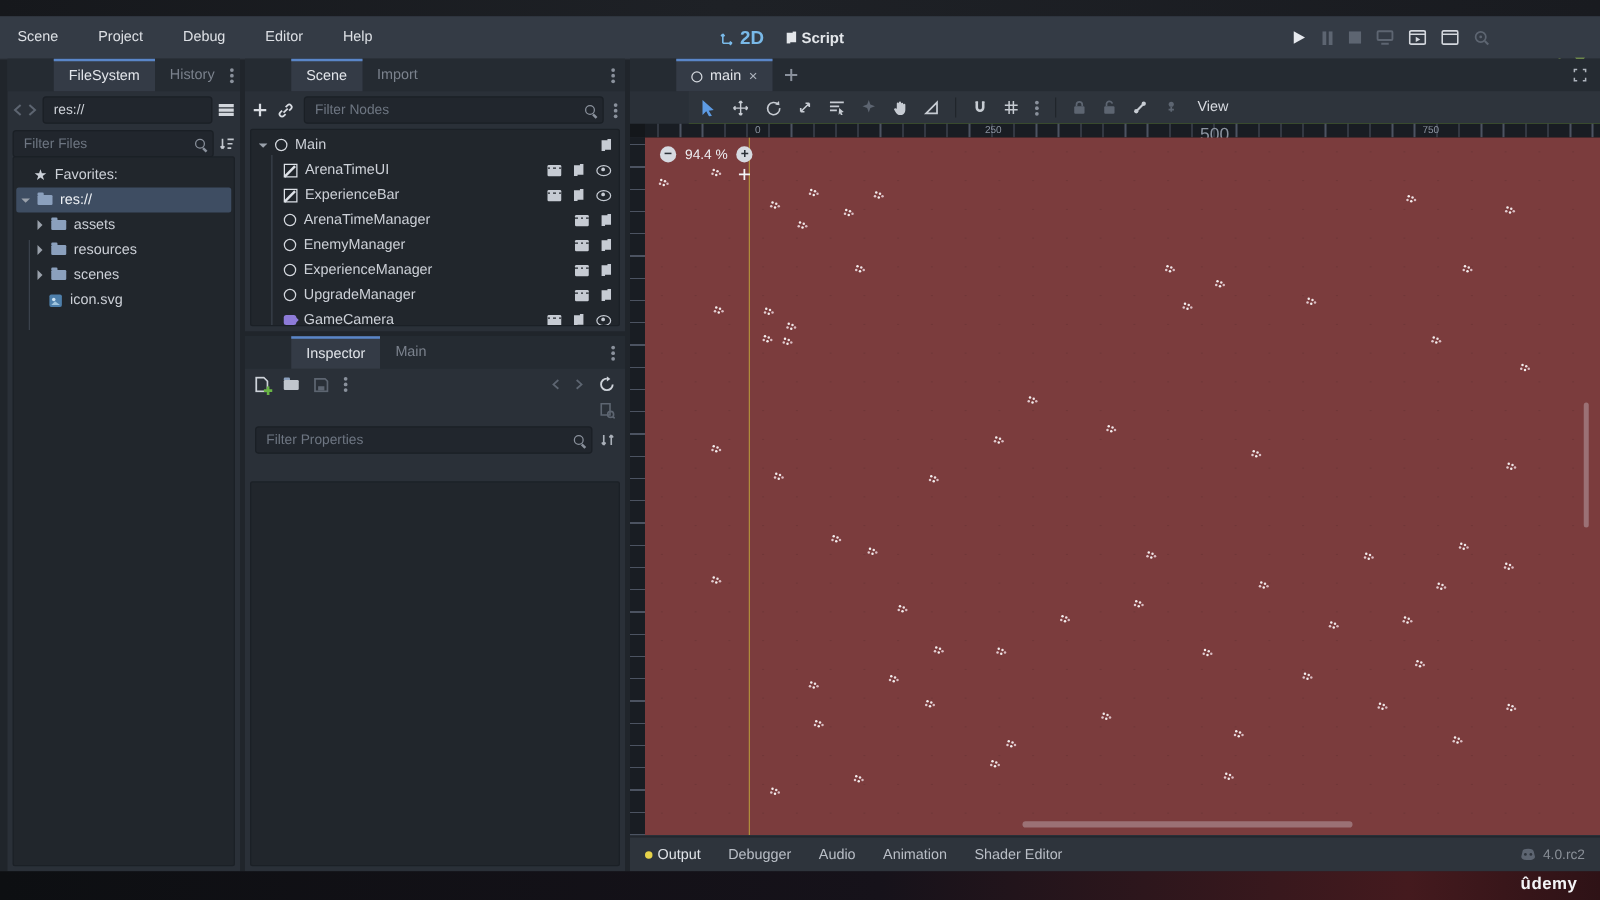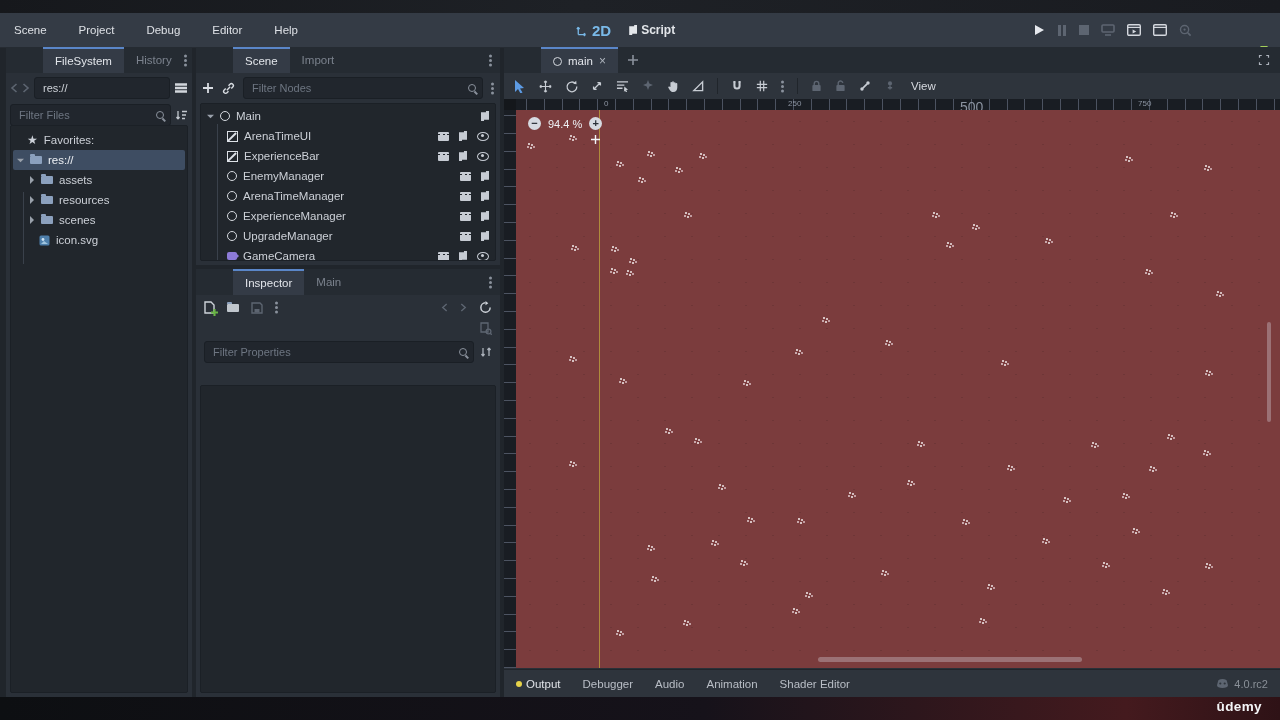--- a/index.html
+++ b/index.html
@@ -271,29 +271,29 @@
         <span class="ui-i"></span>
         <span>ExperienceBar</span>
         <span style="margin-left:auto;display:flex;gap:10px;align-items:center;color:#c6cbd3;">
           <span class="slate-i"></span>
           <span class="script-i"></span>
           <span class="eye-i"></span>
         </span>
       </div>
       <div class="row" style="padding:0 6px 0 26px;">
         <span class="node-i"></span>
-        <span>EnemyManager</span>
+        <span>ArenaTimeManager</span>
         <span style="margin-left:auto;display:flex;gap:10px;align-items:center;color:#c6cbd3;">
           <span class="slate-i"></span>
           <span class="script-i"></span>
         </span>
       </div>
       <div class="row" style="padding:0 6px 0 26px;">
         <span class="node-i"></span>
-        <span>ArenaTimeManager</span>
+        <span>EnemyManager</span>
         <span style="margin-left:auto;display:flex;gap:10px;align-items:center;color:#c6cbd3;">
           <span class="slate-i"></span>
           <span class="script-i"></span>
         </span>
       </div>
       <div class="row" style="padding:0 6px 0 26px;">
         <span class="node-i"></span>
         <span>ExperienceManager</span>
         <span style="margin-left:auto;display:flex;gap:10px;align-items:center;color:#c6cbd3;">
           <span class="slate-i"></span>
@@ -410,21 +410,21 @@
       </div>
       <div style="margin-left:auto;display:flex;align-items:center;padding-right:10px;">
         <span class="icon">
           <svg width="12" height="12" viewBox="0 0 16 16">
               <path d="M2 5V2h3M11 2h3v3M14 11v3h-3M5 14H2v-3" stroke="#aeb4bd" stroke-width="1.6" fill="none"></path>
             </svg>
           </span>
       </div>
     </div>
 
-    <div style="height:26px;background:#2e343c;border-bottom:3px solid #84cc16;display:flex;align-items:center;gap:13px;padding:0 10px;">
+    <div style="height:26px;background:#2e343c;border-bottom:3px solid #84cc16;display:flex;align-items:center;gap:13px;padding:0 10px;margin-left:47px;">
       <span class="icon" style="color:#5d9be4;">
         <svg width="12" height="13" viewBox="0 0 12 13">
             <path d="M1 0l9 8-4 .5 2.5 4-2 1L4 9 1 12z" fill="currentColor"></path>
           </svg>
         </span>
       <span class="icon">
         <svg width="13" height="13" viewBox="0 0 16 16">
             <path d="M8 1v14M1 8h14M8 1L6.3 3M8 1l1.7 2M8 15l-1.7-2M8 15l1.7-2M1 8l2-1.7M1 8l2 1.7M15 8l-2-1.7M15 8l-2 1.7" stroke="currentColor" stroke-width="1.4" fill="none"></path>
           </svg>
         </span>

